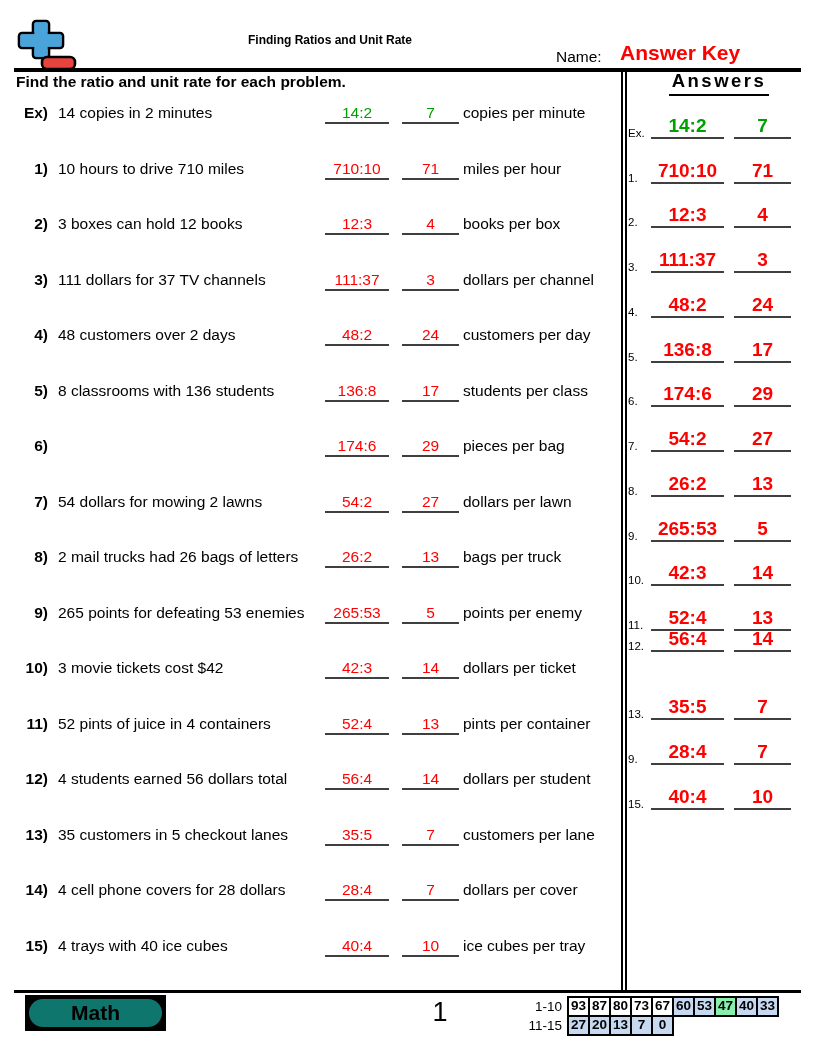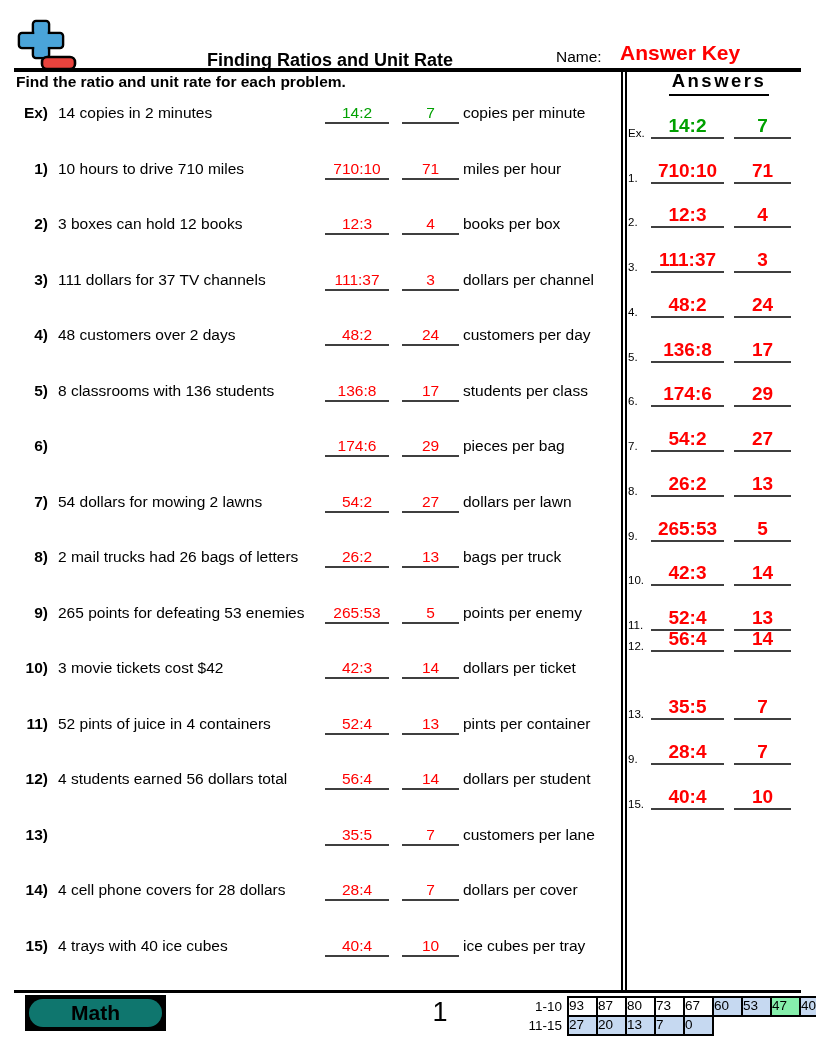--- a/index.html
+++ b/index.html
@@ -2,22 +2,22 @@
 <html><head>
 <meta charset="utf-8">
 <style>
   html,body { margin:0; padding:0; background:#fff; }
   .page {
     position:relative; width:816px; height:1056px; background:#ffffff;
     font-family:"Liberation Sans", sans-serif; color:#000; overflow:hidden;
   }
   
   .logo { position:absolute; left:16px; top:19px; }
-  .title { position:absolute; left:150px; top:50px; width:360px; text-align:center;
-           font-weight:bold; font-size:18px; }
+  .title { position:absolute; left:150px; top:33px; width:360px; text-align:center;
+           font-weight:bold; font-size:12px; }
   .name-label { position:absolute; left:556px; top:48px; font-size:15.5px; }
   .answer-key { position:absolute; left:620px; top:41px; font-size:21px; font-weight:bold; }
   .hdr-line { position:absolute; left:14px; top:68px; width:787px; height:4px; background:#000; }
   .vsep { position:absolute; left:621px; top:72px; width:2px; height:918px;
           border-left:2px solid #000; border-right:2px solid #000; background:#fff; }
   .instructions { position:absolute; left:16px; top:73px; font-weight:bold; font-size:15.5px; }
   
   .answers-hdr { position:absolute; left:630px; top:70px; width:178px; text-align:center; }
   .answers-hdr span { display:inline-block; font-weight:bold; font-size:18.5px;
           letter-spacing:2.5px; border-bottom:2.5px solid #000; padding:0 3px 2px 3px; }
@@ -43,22 +43,22 @@
   .math-badge { position:absolute; left:25px; top:995px; width:141px; height:36px; background:#000; }
   .math-badge-inner { position:absolute; left:4px; top:4px; right:4px; bottom:4px;
           background:#0f766e; border-radius:15px; text-align:center;
           font-weight:bold; font-size:21px; line-height:28px; }
   .website { position:absolute; left:176px; top:1008px; font-size:15.5px; }
   .pageno { position:absolute; left:380px; top:997px; width:120px; text-align:center; font-size:27px; }
   .score-row { position:absolute; display:flex; align-items:stretch; }
   .score-row.r1 { left:480px; top:996px; }
   .score-row.r2 { left:480px; top:1015px; }
   .slabel { width:82px; text-align:right; padding-right:5px; font-size:13.5px; line-height:21px; }
-  .scell { box-sizing:border-box; width:31px; height:21px; border:2px solid #000;
-           font-size:13.5px; line-height:16px; background:#fff; }
+  .scell { box-sizing:border-box; width:23px; height:21px; border:2px solid #000;
+           font-size:13.5px; line-height:16px; text-align:center; background:#fff;font-weight:bold; }
   .scell + .scell { margin-left:-2px; }
 </style>
 </head>
 <body>
 
 <div class="page">
 
   <svg class="logo" width="64" height="54" viewBox="0 0 64 54" aria-hidden="true">
     <rect x="17" y="2" width="16" height="37" rx="3" fill="#4aa4d9" stroke="#000" stroke-width="2.6"></rect>
     <rect x="3" y="14" width="44" height="15" rx="3" fill="#4aa4d9" stroke="#000" stroke-width="2.6"></rect>
@@ -164,20 +164,21 @@
   </div>
       <div class="prow" style="top: 767.36px;">
     <div class="pnum">12)</div>
     <div class="ptext">4 students earned 56 dollars total</div>
     <div class="pblank ratio ans" style="color: rgb(255, 0, 0);">56:4</div>
     <div class="pblank rate ans" style="color: rgb(255, 0, 0);">14</div>
     <div class="punit">dollars per student</div>
   </div>
       <div class="prow" style="top: 822.89px;">
     <div class="pnum">13)</div>
+    <div class="ptext">35 customers in 5 checkout lanes</div>
     <div class="pblank ratio ans" style="color: rgb(255, 0, 0);">35:5</div>
     <div class="pblank rate ans" style="color: rgb(255, 0, 0);">7</div>
     <div class="punit">customers per lane</div>
   </div>
       <div class="prow" style="top: 878.42px;">
     <div class="pnum">14)</div>
     <div class="ptext">4 cell phone covers for 28 dollars</div>
     <div class="pblank ratio ans" style="color: rgb(255, 0, 0);">28:4</div>
     <div class="pblank rate ans" style="color: rgb(255, 0, 0);">7</div>
     <div class="punit">dollars per cover</div>

